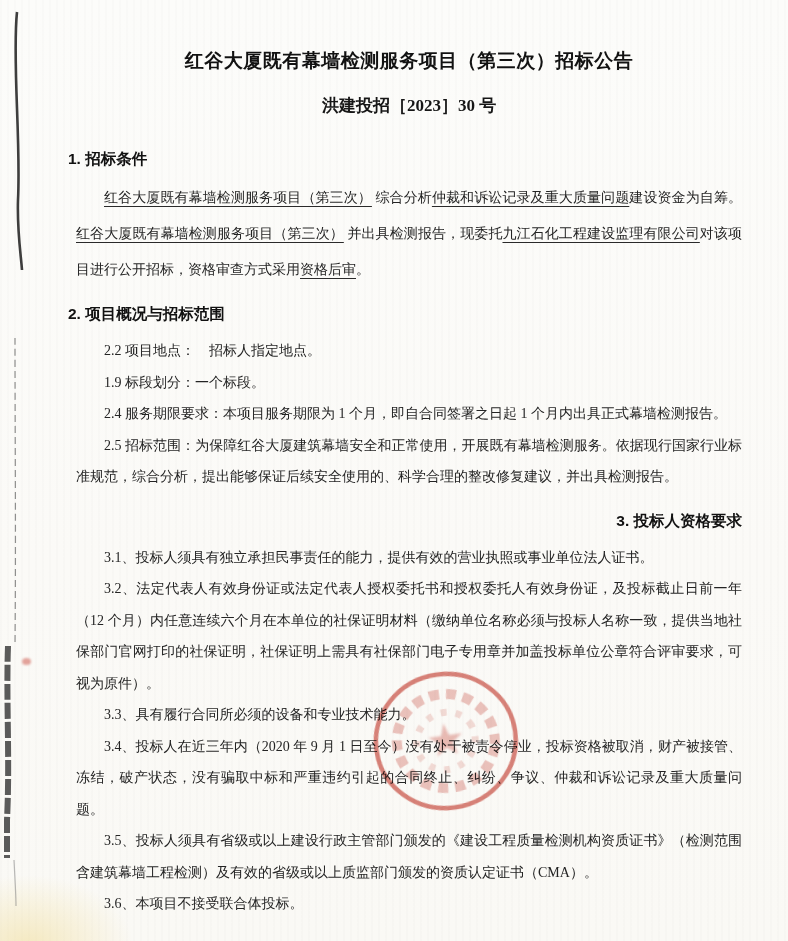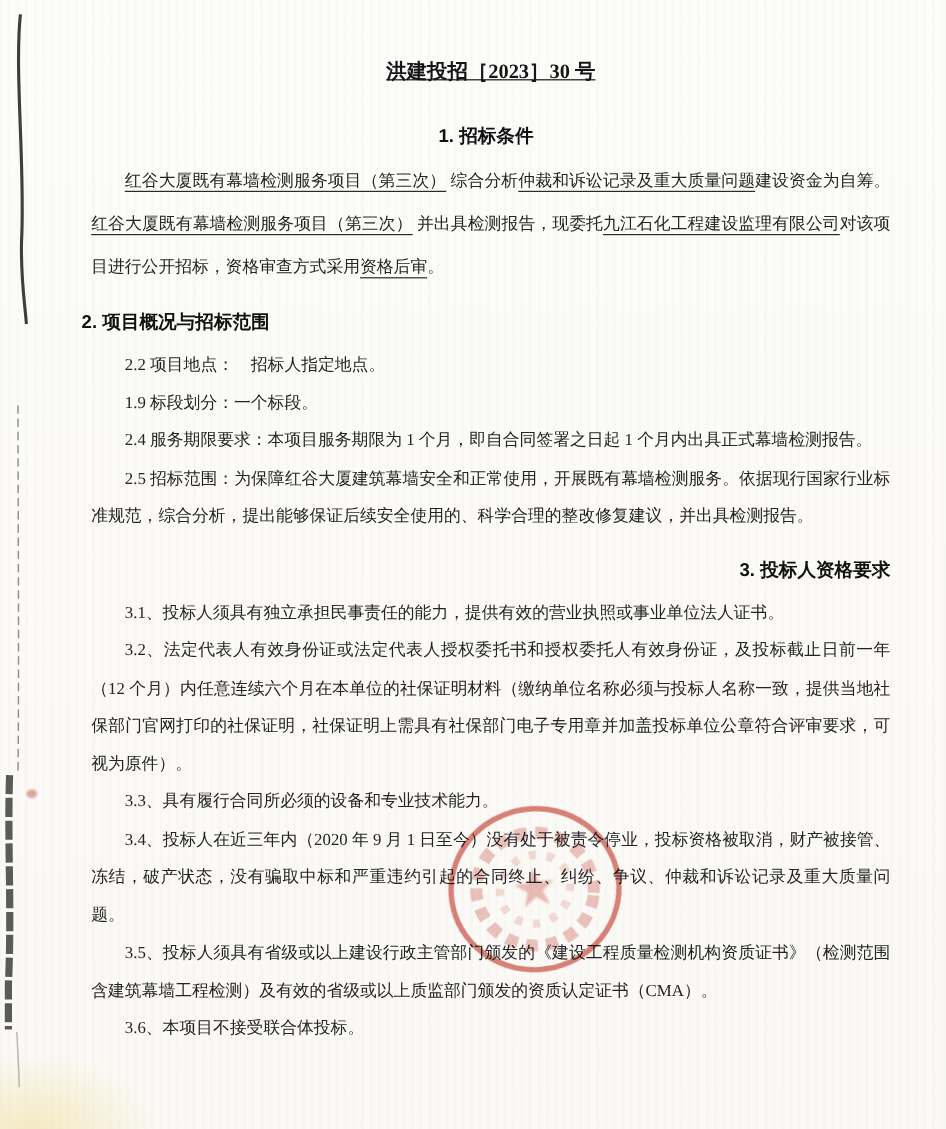--- a/index.html
+++ b/index.html
@@ -30,30 +30,29 @@
     font-weight: bold;
     letter-spacing: 0.5px;
     color: #121212;
   }
   .doc-number {
     margin: 0 0 32px 0;
     text-align: center;
     font-size: 17px;
     font-weight: bold;
     color: #161616;
-    text-decoration: underline;
   }
   .sec-heading {
     font-family: "Liberation Sans", sans-serif;
     font-weight: bold;
     font-size: 15.5px;
     color: #111;
     margin: 0 0 10px -8px;
   }
-  .sec1-heading { margin-top: 16px; text-align: center; }
+  .sec1-heading { margin-top: 16px; }
   .sec2-heading { margin-top: 16px; }
   .sec3-heading { margin-top: 18px; text-align: right; }
   .para {
     margin: 0;
     line-height: 35px;
     text-align: justify;
     text-indent: 2em;
     color: #242424;
   }
   .item {
@@ -115,20 +114,21 @@
     <path d="M17,12 C12,60 21,140 18,200 C17,232 21,255 22,270" fill="none" stroke="#1c1c1c" stroke-width="2.6" opacity="0.85"></path>
     <path d="M15,338 C15,430 16,540 15,645" fill="none" stroke="#4a4a4a" stroke-width="1.2" stroke-dasharray="7 4" opacity="0.6"></path>
     <path d="M8,646 C6,700 10,760 7,820 L7,858" fill="none" stroke="#262626" stroke-width="6" stroke-dasharray="16 3" opacity="0.75"></path>
     <path d="M14,860 C15,880 16,895 16,906" fill="none" stroke="#787878" stroke-width="1.2" opacity="0.5"></path>
   </svg>
 
   <div class="red-smudge"></div>
 
   <div class="content">
 
+    <h1 class="doc-title">红谷大厦既有幕墙检测服务项目（第三次）招标公告</h1>
     <div class="doc-number">洪建投招［2023］30 号</div>
 
     <div class="sec-block">
       <div class="sec-heading sec1-heading">1. 招标条件</div>
       <p class="para"><span class="u">红谷大厦既有幕墙检测服务项目（第三次）</span><span> 综合分析</span><span class="u">仲裁和诉讼记录及重大质量问题</span><span>建设资金为自筹。</span><span class="u">红谷大厦既有幕墙检测服务项目（第三次）</span><span> 并出具检测报告，现委托</span><span class="u">九江石化工程建设监理有限公司</span><span>对该项目进行公开招标，资格审查方式采用</span><span class="u">资格后审</span><span>。</span></p>
     </div>
 
     <div class="sec-block">
       <div class="sec-heading sec2-heading">2. 项目概况与招标范围</div>
       <p class="item">2.2 项目地点：　招标人指定地点。</p>

